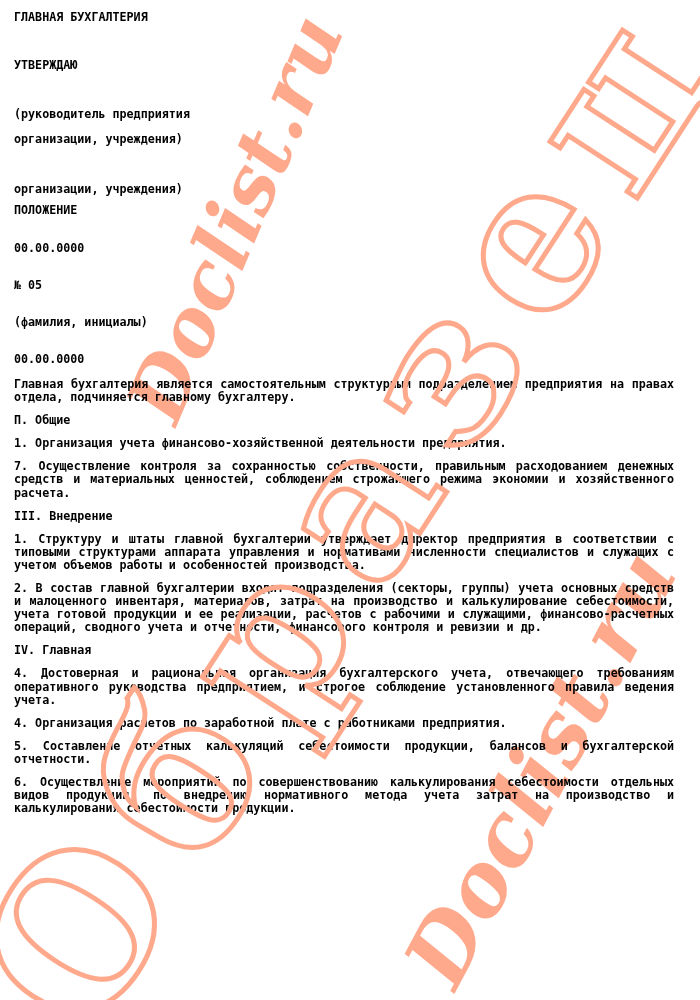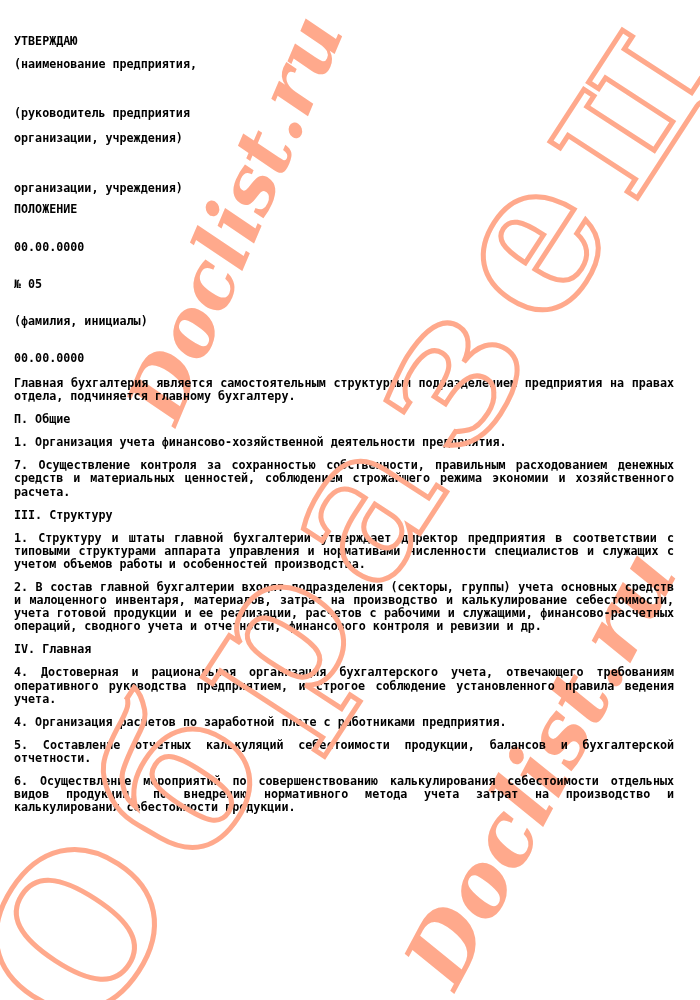--- a/index.html
+++ b/index.html
@@ -79,35 +79,35 @@
 </head>
 <body>
 
 <div class="page">
 
   <div class="wm wm-doclist wm-doclist-top" style="color: rgb(255, 169, 140);">Doclist.ru</div>
 
   <div class="wm wm-doclist wm-doclist-bottom" style="color: rgb(255, 169, 140);">Doclist.ru</div>
 
   <div class="doc" id="doc-body">
+      <p class="gap-first">ГЛАВНАЯ БУХГАЛТЕРИЯ</p>
       <p class="gap-xl">УТВЕРЖДАЮ</p>
-      <p class="gap-m">(наименование предприятия,</p>
       <p class="gap-xl2">(руководитель предприятия</p>
       <p class="gap-m2">организации, учреждения)</p>
       <p class="gap-xxl">организации, учреждения)</p>
       <p class="gap-s">ПОЛОЖЕНИЕ</p>
       <p class="gap-l">00.00.0000</p>
       <p class="gap-l">№ 05</p>
       <p class="gap-l">(фамилия, инициалы)</p>
       <p class="gap-l">00.00.0000</p>
       <p class="gap-m2">Главная бухгалтерия является самостоятельным структурным подразделением предприятия на правах отдела, подчиняется главному бухгалтеру.</p>
       <p class="gap-m">П. Общие</p>
       <p class="gap-m">1. Организация учета финансово-хозяйственной деятельности предприятия.</p>
       <p class="gap-m">7. Осуществление контроля за сохранностью собственности, правильным расходованием денежных средств и материальных ценностей, соблюдением строжайшего режима экономии и хозяйственного расчета.</p>
-      <p class="gap-m">III. Структуру</p>
+      <p class="gap-m">III. Внедрение</p>
       <p class="gap-m">1. Структуру и штаты главной бухгалтерии утверждает директор предприятия в соответствии с типовыми структурами аппарата управления и нормативами численности специалистов и служащих с учетом объемов работы и особенностей производства.</p>
       <p class="gap-m">2. В состав главной бухгалтерии входят подразделения (секторы, группы) учета основных средств и малоценного инвентаря, материалов, затрат на производство и калькулирование себестоимости, учета готовой продукции и ее реализации, расчетов с рабочими и служащими, финансово-расчетных операций, сводного учета и отчетности, финансового контроля и ревизии и др.</p>
       <p class="gap-m">IV. Главная</p>
       <p class="gap-m">4. Достоверная и рациональная организация бухгалтерского учета, отвечающего требованиям оперативного руководства предприятием, и строгое соблюдение установленного правила ведения учета.</p>
       <p class="gap-m">4. Организация расчетов по заработной плате с работниками предприятия.</p>
       <p class="gap-m">5. Составление отчетных калькуляций себестоимости продукции, балансов и бухгалтерской отчетности.</p>
       <p class="gap-m">6. Осуществление мероприятий по совершенствованию калькулирования себестоимости отдельных видов продукции, по внедрению нормативного метода учета затрат на производство и калькулирования себестоимости продукции.</p>
     </div>
 
   <div class="wm wm-obrazets" style="-webkit-text-stroke-color: rgb(255, 169, 140);">Образец</div>

